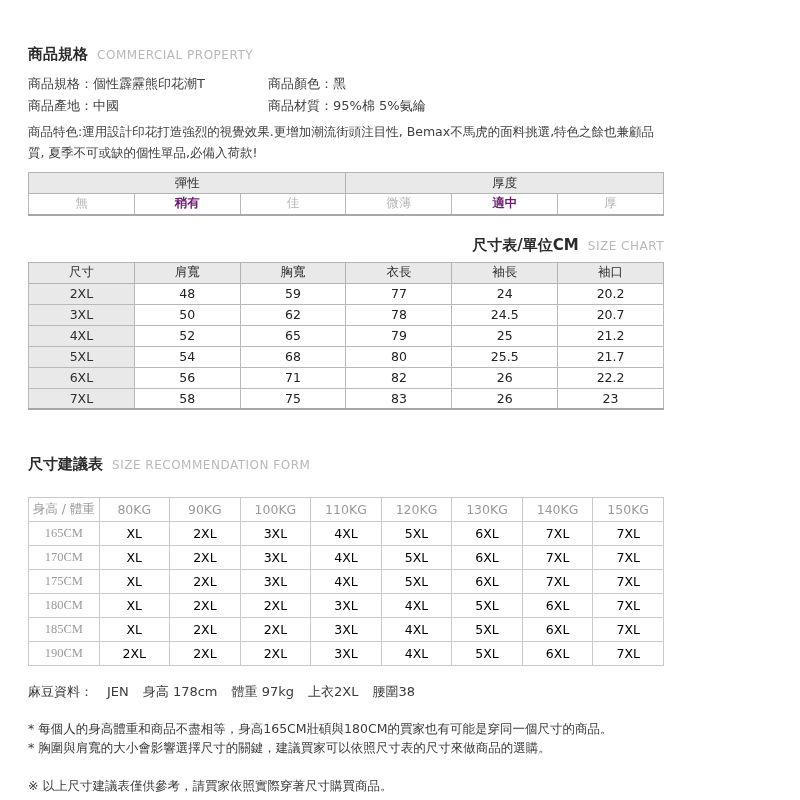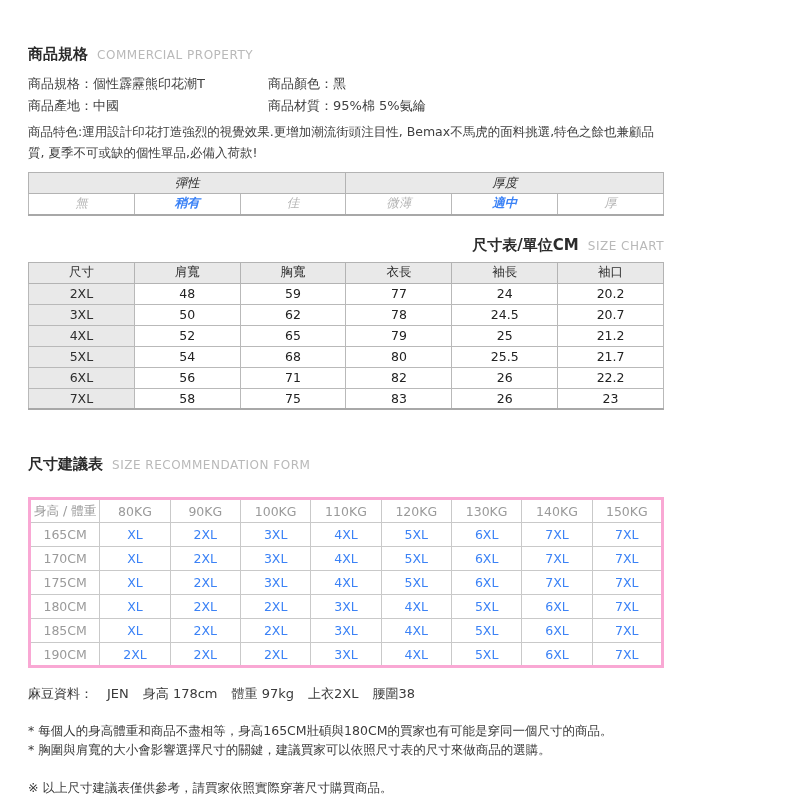--- a/index.html
+++ b/index.html
@@ -16,38 +16,38 @@
   .info-row { display:flex; height:22px; align-items:center; font-size:13px; color:#3f3f3f; }
   .info-field { white-space:nowrap; }
   .info-col1 { width:240px; }
   .info-col2 { width:255px; }
   .feature { margin-top:4px; font-size:12.5px; line-height:21px; color:#3f3f3f; }
 
   
   table { width:100%; border-collapse:collapse; table-layout:fixed; text-align:center; }
 
   
-  .attr-table { margin-top:9px; border:1px solid #a8a8a8; border-bottom-width:2px;font-style:italic; }
+  .attr-table { margin-top:9px; border:1px solid #a8a8a8; border-bottom-width:2px; }
   .attr-table th { background:#e9e9e9; border:1px solid #b3b3b3; height:21px; font-size:12.5px; font-weight:normal; color:#2e2e2e; }
   .attr-table td { border:1px solid #b9b9b9; height:21px; font-size:12.5px; color:#b5b5b5; background:#fff; }
-  .attr-table td.sel { color:#3b82f6; font-weight:bold; }
+  .attr-table td.sel { color:#701a75; font-weight:bold; }
 
   
   .sc-title { margin-top:19px; margin-bottom:7px;text-align:right; }
   .size-table { border:1px solid #a8a8a8; border-bottom-width:2px; }
   .size-table th { background:#e9e9e9; border:1px solid #b3b3b3; height:21px; font-size:12.5px; font-weight:normal; color:#2e2e2e; }
   .size-table td { border:1px solid #b9b9b9; height:21px; font-size:12.5px; color:#222; background:#fff; }
   .size-table td.shaded { background:#e9e9e9; color:#2e2e2e; }
 
   
   .rec-title { margin-top:44px; margin-bottom:23px; }
-  .rec-table { border:3px solid #f9a8d4; }
+  .rec-table { border:1px solid #f9a8d4; }
   .rec-table th { border:1px solid #c9c9c9; height:24px; font-size:12.5px; font-weight:normal; color:#9a9a9a; background:#fff; }
-  .rec-table td { border:1px solid #c9c9c9; height:24px; font-size:12.5px; color:#3b82f6; background:#fff; }
-  .rec-table td.muted { color:#9a9a9a; }
+  .rec-table td { border:1px solid #c9c9c9; height:24px; font-size:12.5px; color:#000000; background:#fff; }
+  .rec-table td.muted { color:#9a9a9a;font-family:Liberation Serif, serif; }
 
   
   .model-line { margin-top:17px; font-size:13px; color:#3a3a3a; height:19px; }
   .model-line span { margin-right:14px; }
   .model-line .lbl { }
 
   
   .notes { margin-top:17px; }
   .note { font-size:12.5px; line-height:19px; color:#3a3a3a; }
   .note-final { margin-top:19px; }

